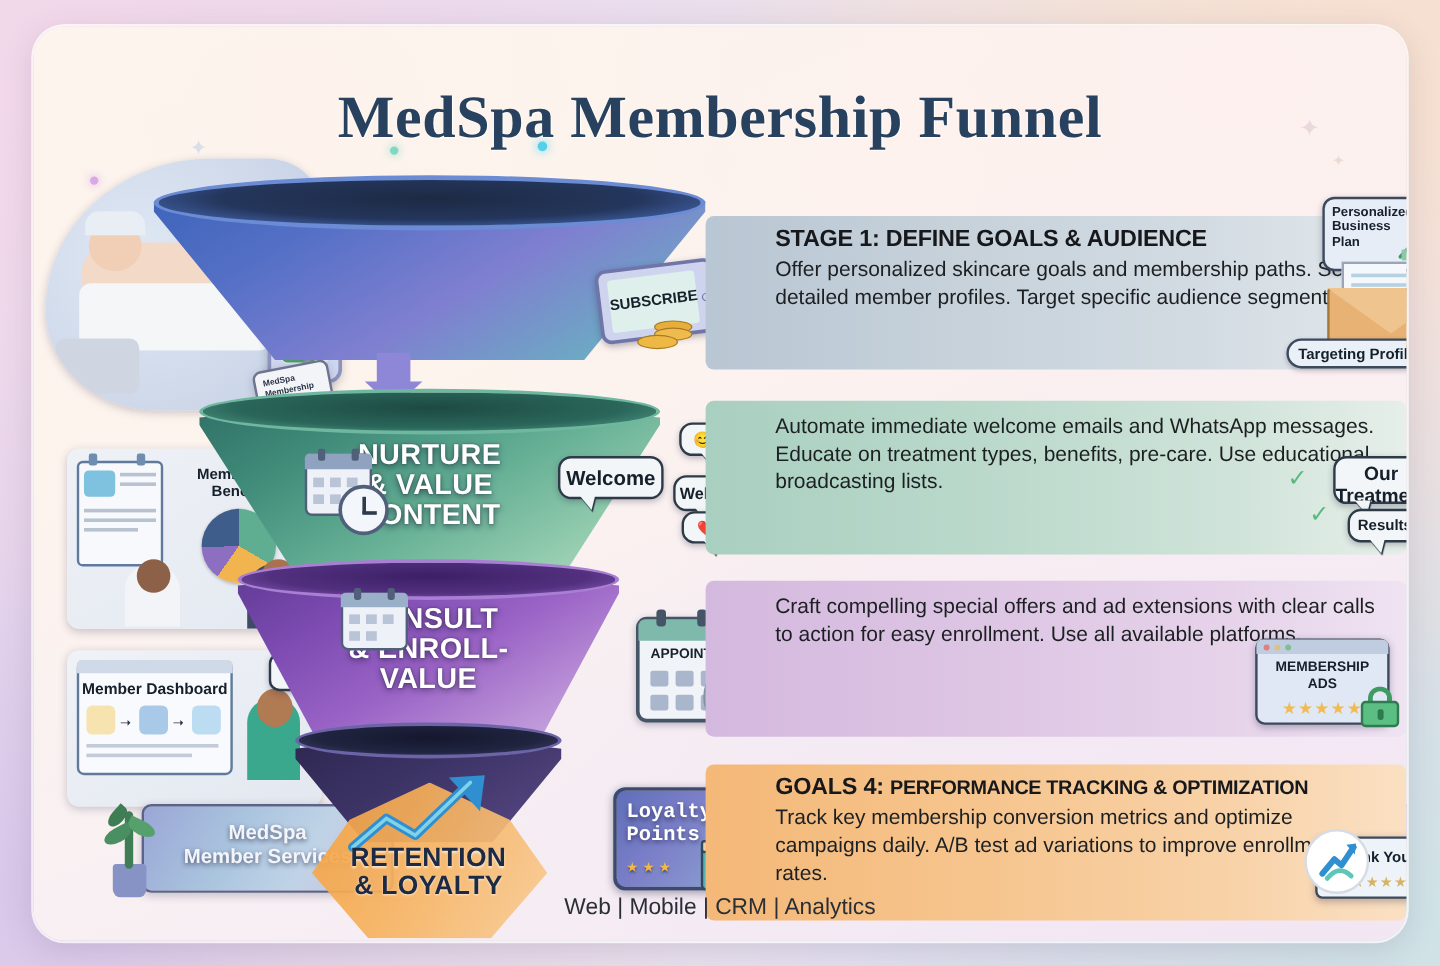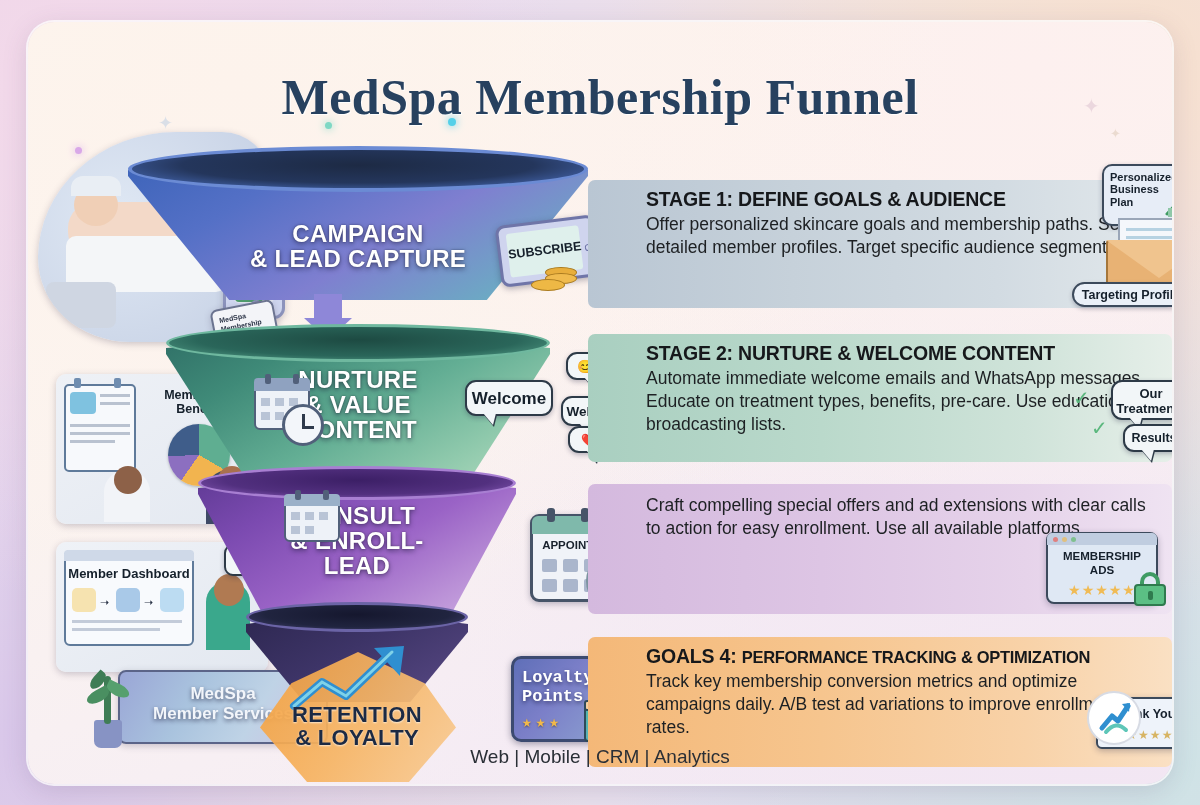--- a/index.html
+++ b/index.html
@@ -237,24 +237,20 @@
 
   <div class="funnel-wrap">
 
     <div class="seg" style="left:10px; top:0; width:460px; height:148px;
                 clip-path: polygon(0 18px, 50% 0, 100% 18px, 100% 24px, 78% 148px, 22% 148px, 0 24px);
                 background:linear-gradient(150deg,#3b63b8 0%,#5470c6 28%,#7f7fd0 58%,#6da8c4 85%,#7fc9c0 100%);">
     </div>
     <div class="ellipse-top" style="left:10px; top:-6px; width:460px; height:46px;
                 background:radial-gradient(ellipse at 50% 40%, #1d2a44 0%, #24365c 55%, #3d5b9c 80%, #6f8cd2 100%);
                 border:4px solid #6b8bd4;"></div>
-    <div class="seg-label" style="left:10px; top:70px; width:460px;">
-      <span>CAMPAIGN</span><br>
-      <span>&amp; LEAD CAPTURE</span>
-    </div>
     <div class="arrow" style="left:196px; top:142px; width:28px; height:26px; background:#8e87d8;"></div>
     <div class="arrow" style="left:186px; top:166px; border-left:24px solid transparent; border-right:24px solid transparent; border-top:22px solid #8e87d8;"></div>
 
     <div class="seg" style="left:48px; top:180px; width:384px; height:142px;
                 clip-path: polygon(0 16px, 50% 0, 100% 16px, 100% 22px, 80% 142px, 20% 142px, 0 22px);
                 background:linear-gradient(150deg,#2f6f66 0%,#3f8a78 25%,#63ae94 55%,#8fc9ac 80%,#b3dcc0 100%);">
     </div>
     <div class="ellipse-top" style="left:48px; top:172px; width:384px; height:38px;
                 background:radial-gradient(ellipse at 50% 40%, #1d4a42 0%, #2a665a 60%, #49907c 85%, #79bda6 100%);
                 border:3px solid #6fb89f;"></div>
@@ -269,21 +265,21 @@
     <div class="seg" style="left:80px; top:322px; width:318px; height:138px;
                 clip-path: polygon(0 14px, 50% 0, 100% 14px, 100% 20px, 80% 138px, 20% 138px, 0 20px);
                 background:linear-gradient(150deg,#5f3a94 0%,#7b4ab0 25%,#9a63c6 55%,#b98fd6 80%,#cfb0e4 100%);">
     </div>
     <div class="ellipse-top" style="left:80px; top:314px; width:318px; height:34px;
                 background:radial-gradient(ellipse at 50% 40%, #3c1f66 0%, #52307f 60%, #7a4fa9 85%, #a77fcc 100%);
                 border:3px solid #a87fd2;"></div>
     <div class="seg-label" style="left:80px; top:352px; width:318px;">
       <span>CONSULT</span><br>
       <span>&amp; ENROLL-</span><br>
-      <span>LEAD</span>
+      <span>VALUE</span>
     </div>
     <div class="arrow" style="left:202px; top:456px; width:22px; height:20px; background:#a06fd0;"></div>
     <div class="arrow" style="left:192px; top:474px; border-left:21px solid transparent; border-right:21px solid transparent; border-top:19px solid #a06fd0;"></div>
 
     <div class="seg" style="left:128px; top:458px; width:222px; height:92px;
                 clip-path: polygon(0 14px, 50% 0, 100% 14px, 100% 22px, 74% 92px, 26% 92px, 0 22px);
                 background:linear-gradient(150deg,#2d2750 0%,#3d3467 45%,#5a4a86 100%);">
     </div>
     <div class="ellipse-top" style="left:128px; top:450px; width:222px; height:30px;
                 background:radial-gradient(ellipse at 50% 40%, #15172e 0%, #20243f 60%, #3b3b66 90%, #5d5b91 100%);
@@ -404,23 +400,20 @@
   </div>
 
   <div class="band" id="band1">
     <div class="band-head">
       <span>STAGE 1:</span> <span>DEFINE GOALS &amp; AUDIENCE</span>
     </div>
     <div class="band-body">Offer personalized skincare goals and membership paths. Set up detailed member profiles. Target specific audience segments.</div>
   </div>
 
   <div class="band" id="band2">
-    <div class="band-head">
-      <span>STAGE 2:</span> <span>NURTURE &amp; WELCOME CONTENT</span>
-    </div>
     <div class="band-body">Automate immediate welcome emails and WhatsApp messages. Educate on treatment types, benefits, pre-care. Use educational broadcasting lists.</div>
   </div>
 
   <div class="band" id="band3">
     <div class="band-body">Craft compelling special offers and ad extensions with clear calls to action for easy enrollment. Use all available platforms.</div>
   </div>
 
   <div class="band" id="band4">
     <div class="band-head">
       <span>GOALS 4:</span> <span class="small">PERFORMANCE TRACKING &amp; OPTIMIZATION</span>
@@ -451,21 +444,21 @@
     <div style="position:absolute;left:20px;top:26px;width:66px;height:3px;background:#b6d2e2;"></div>
     <div style="position:absolute;left:20px;top:34px;width:50px;height:3px;background:#b6d2e2;"></div>
     <div style="position:absolute;left:0;top:22px;width:106px;height:50px;background:#e8b274;border:2px solid #a5763a;border-radius:3px;"></div>
     <div style="position:absolute;left:0;top:22px;width:0;height:0;border-left:53px solid transparent;border-right:53px solid transparent;border-top:38px solid #f0c48e;"></div>
   </div>
 
   <div class="pill" style="left:1044px; top:260px; width:118px; height:25px; font-size:12.5px; line-height:22px;">Targeting Profile</div>
 
   <div style="position:absolute;left:1045px;top:364px;font-size:20px;color:#5bb87e;">✓</div>
   <div style="position:absolute;left:1063px;top:394px;font-size:20px;color:#5bb87e;">✓</div>
-  <div class="bubble" style="left:1083px; top:358px; width:80px; height:40px; font-size:13px; line-height:1.15; padding-top:5px;text-align:center;">
+  <div class="bubble" style="left:1083px; top:358px; width:80px; height:40px; font-size:16px; line-height:1.15; padding-top:5px;text-align:center;">
     <span>Our</span><br>
     <span>Treatments</span>
   </div>
   <div class="bubble" style="left:1095px; top:402px; width:62px; height:28px; font-size:12.5px; line-height:25px;">
     <span>Results</span>
   </div>
 
   <div style="position:absolute; left:1018px; top:510px; width:112px; height:72px; border-radius:8px;
               background:#dfe8f4; border:2.5px solid #3c4a5c; box-shadow:0 2px 6px rgba(40,40,70,.3);">
     <div style="position:absolute;left:-1px;top:-1px;right:-1px;height:12px;background:#c0cde0;border-radius:5px 5px 0 0;"></div>

